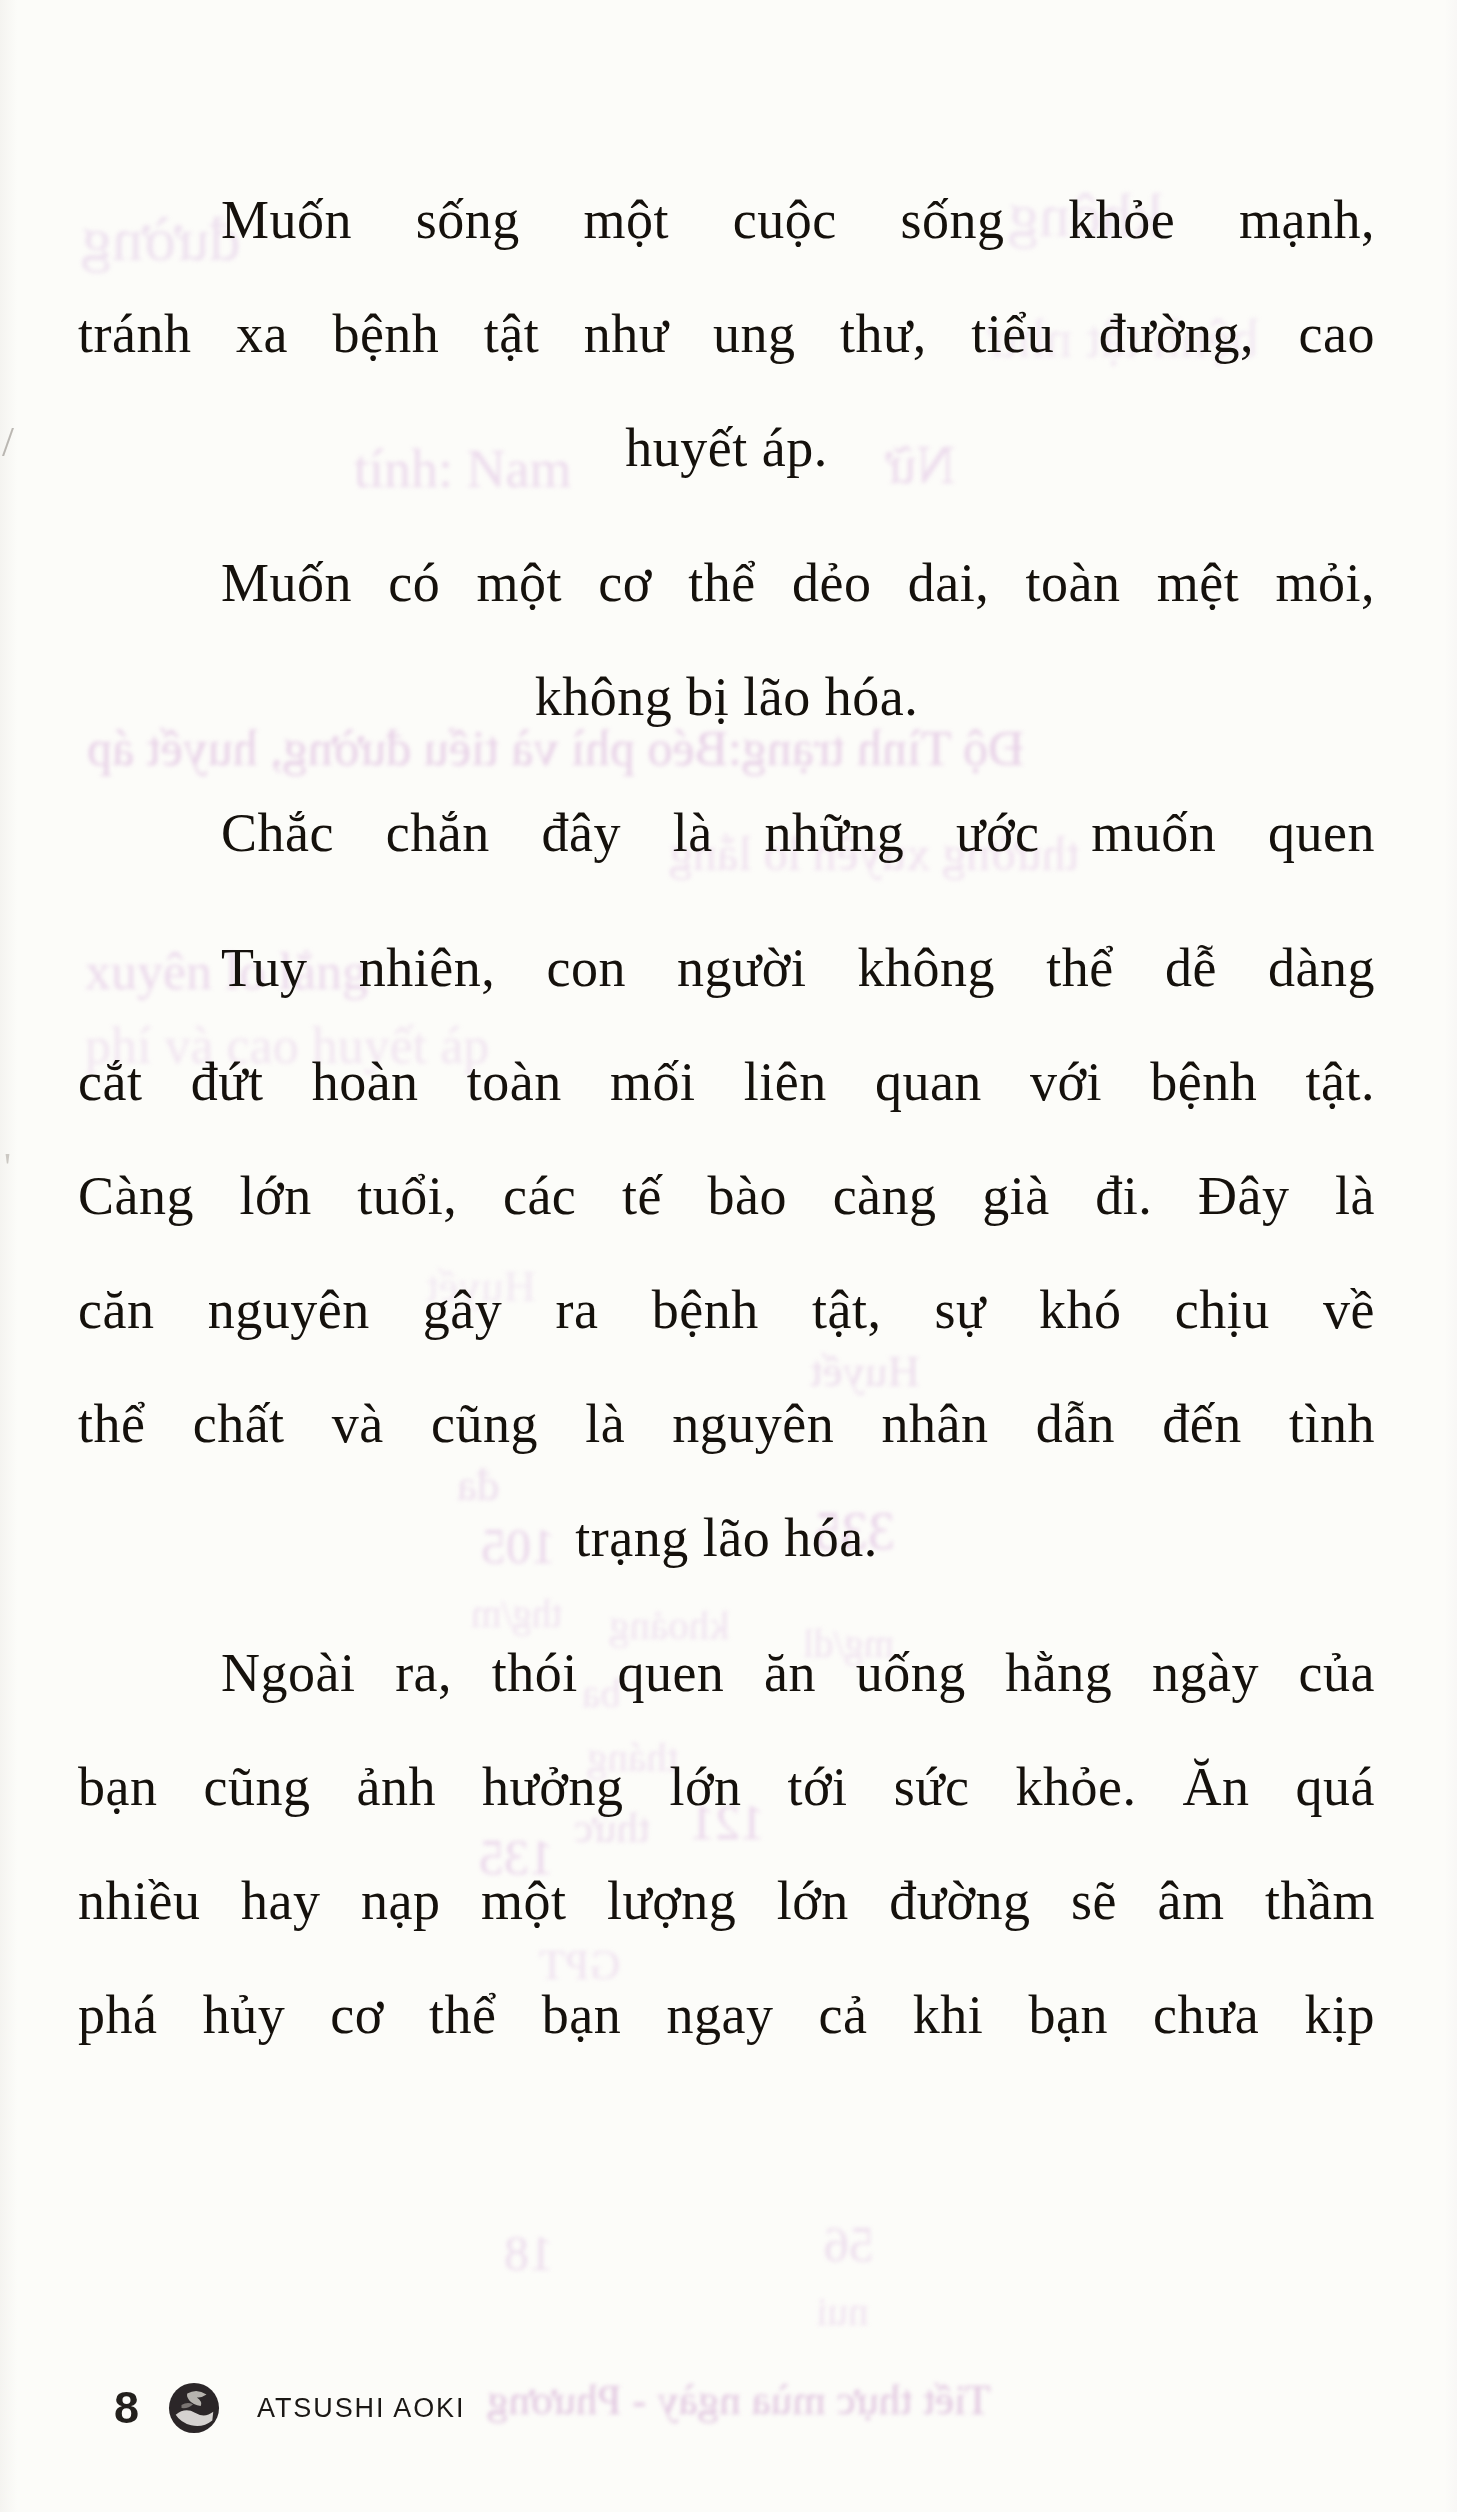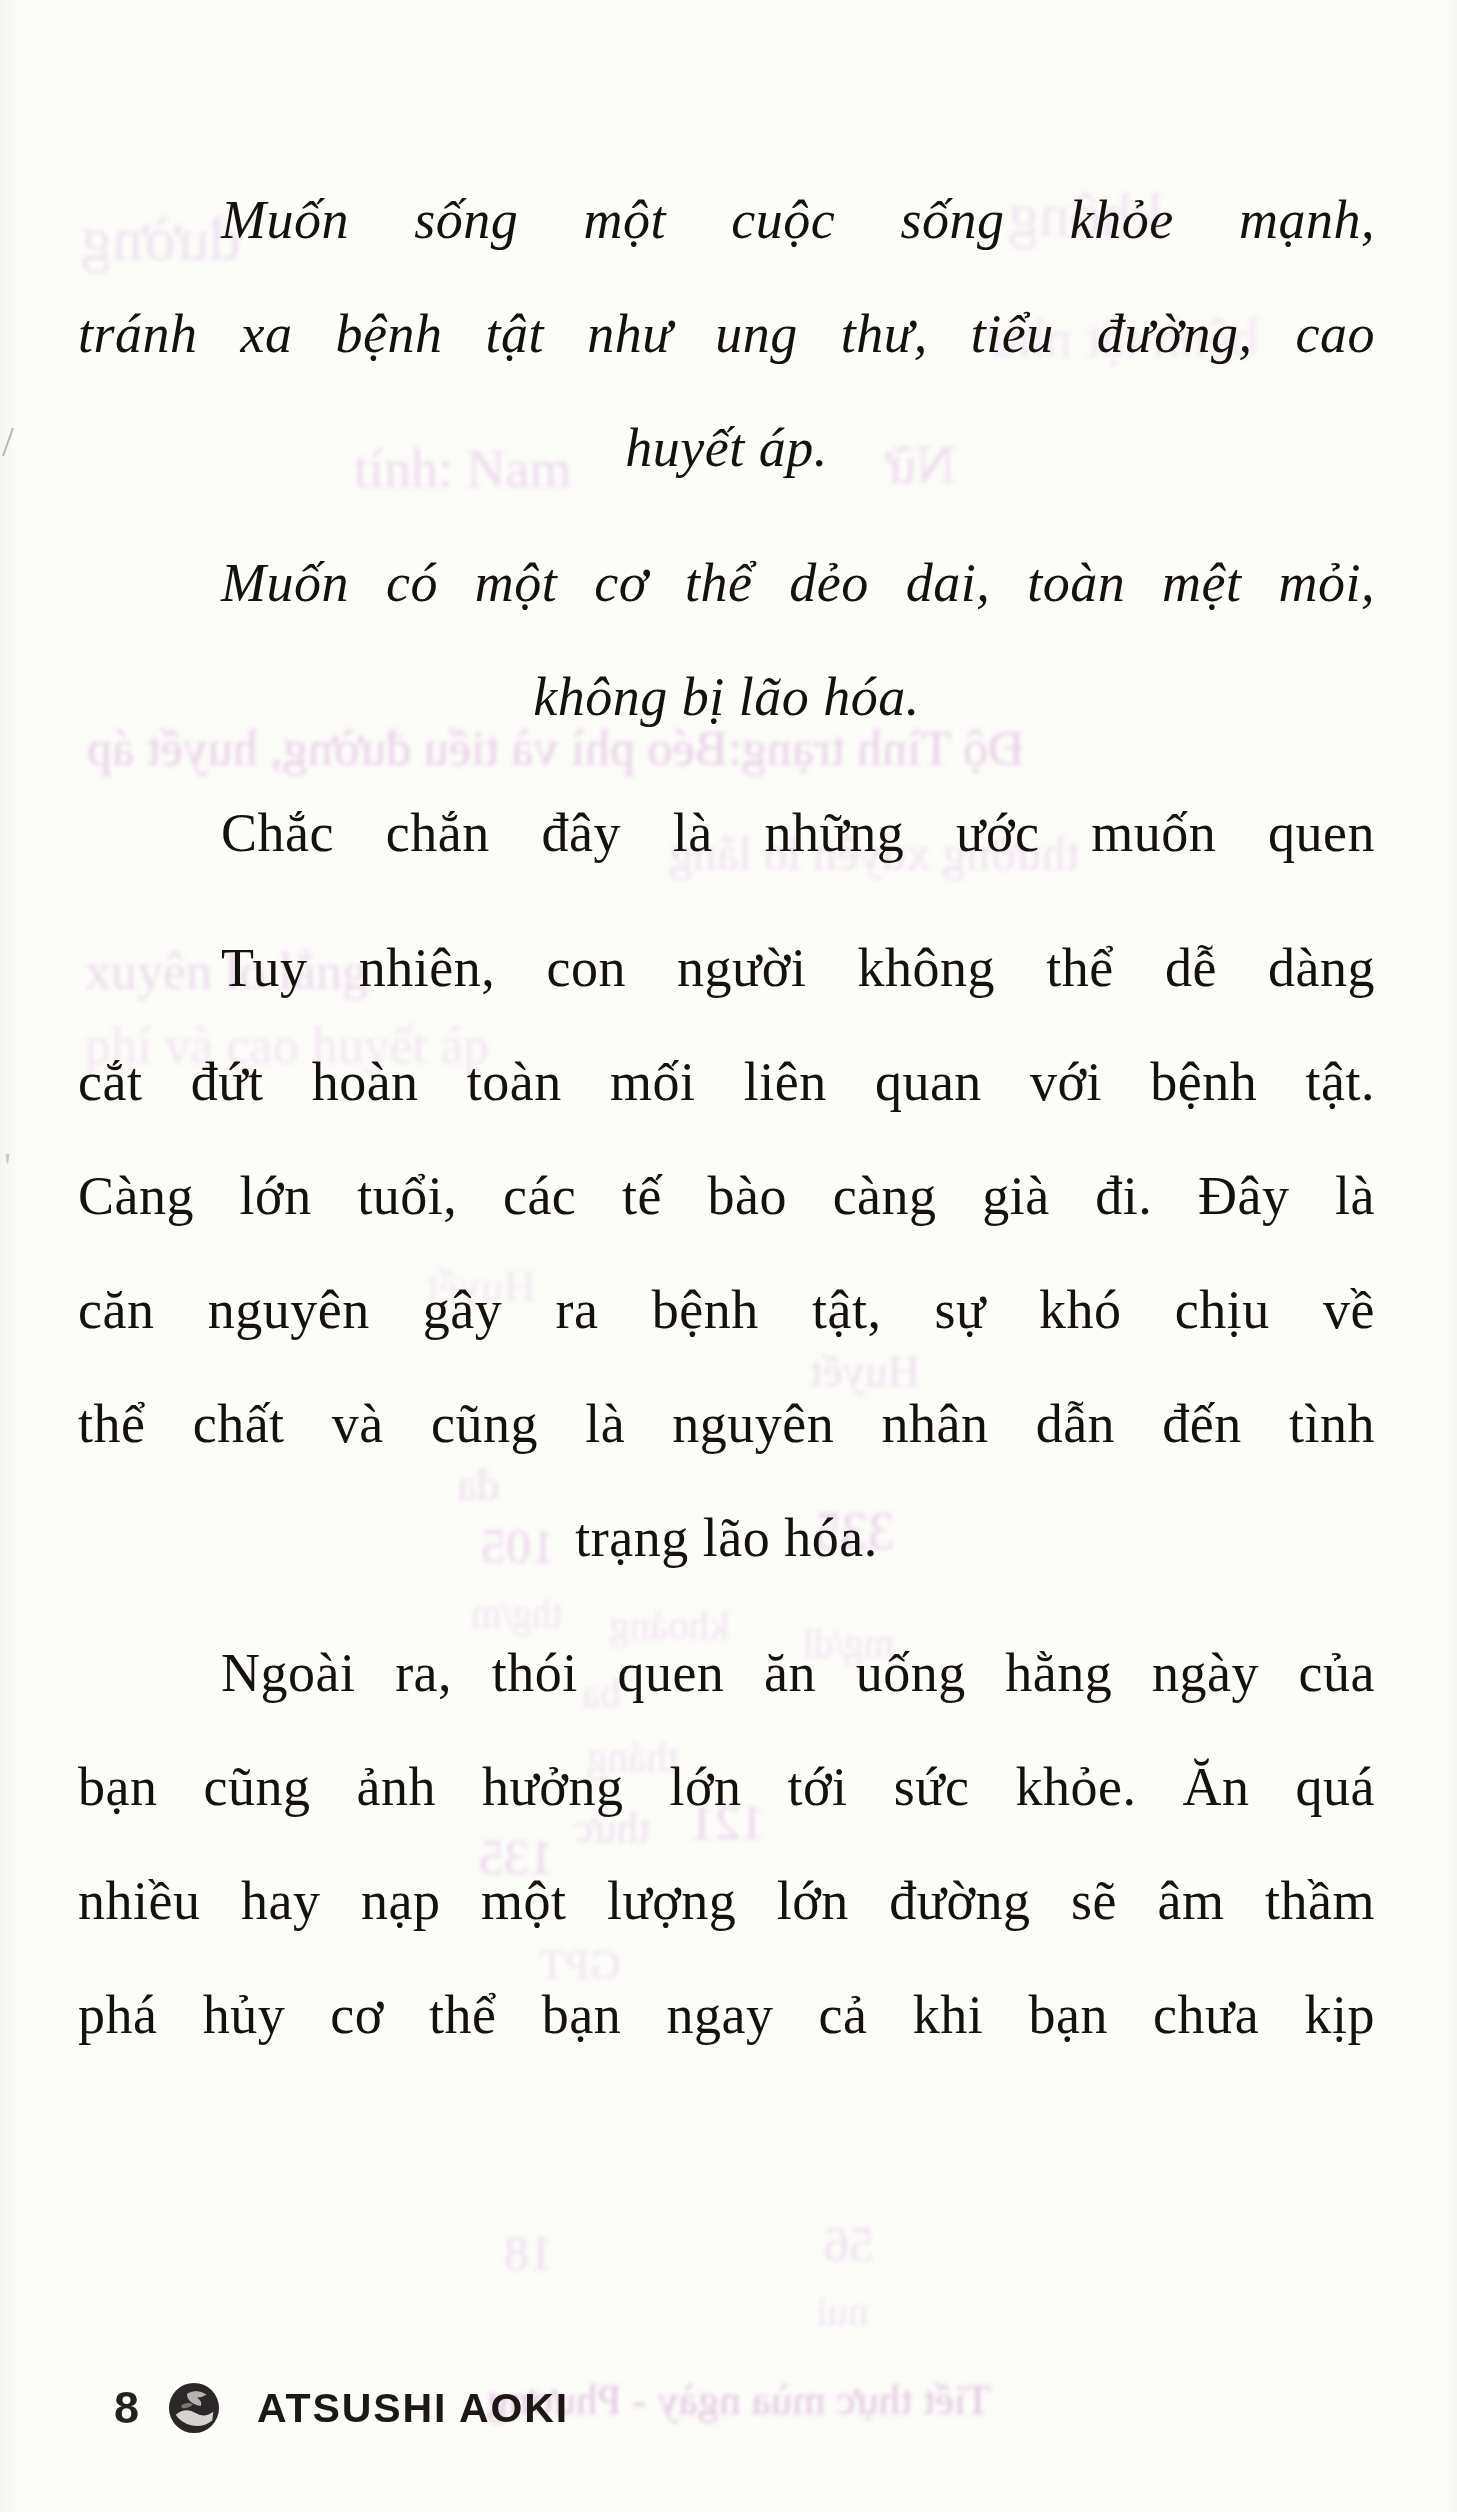--- a/index.html
+++ b/index.html
@@ -29,21 +29,21 @@
   .bleed-item.mirrored{transform:scaleX(-1);}
   .bleed-item.sharp{filter:none;opacity:.65;}
   .textblock{
     position:absolute;
     left:78px;top:163px;width:1297px;
     z-index:2;
     color:#15110c;
     font-size:54px;
   }
   .para{margin:0 0 21.3px 0;}
-  .para.italic{font-style:italic;}
+  .para.italic{}
   .line{
     line-height:114px;
     letter-spacing:0.5px;
     text-align:center;
   }
   .line.just{
     text-align:justify;
     text-justify:inter-word;
     text-align-last:justify;
   }
@@ -55,21 +55,21 @@
     z-index:2;
   }
   .pageno{
     font-family:"Liberation Sans", sans-serif;
     font-weight:600;font-size:45px;color:#23201d;
     margin-right:29px;
   }
   .logo{width:52px;height:52px;margin-right:37px;flex:0 0 auto;}
   .author{
     font-family:"Liberation Sans", sans-serif;
-    font-weight:700;font-size:41px;
+    font-weight:400;font-size:27px;
     letter-spacing:1.9px;color:#1b1815;
     white-space:nowrap;
   }
 </style>
 </head>
 <body>
 
 <div class="page">
 
   <div class="bleed-layer" id="bleed-layer">

